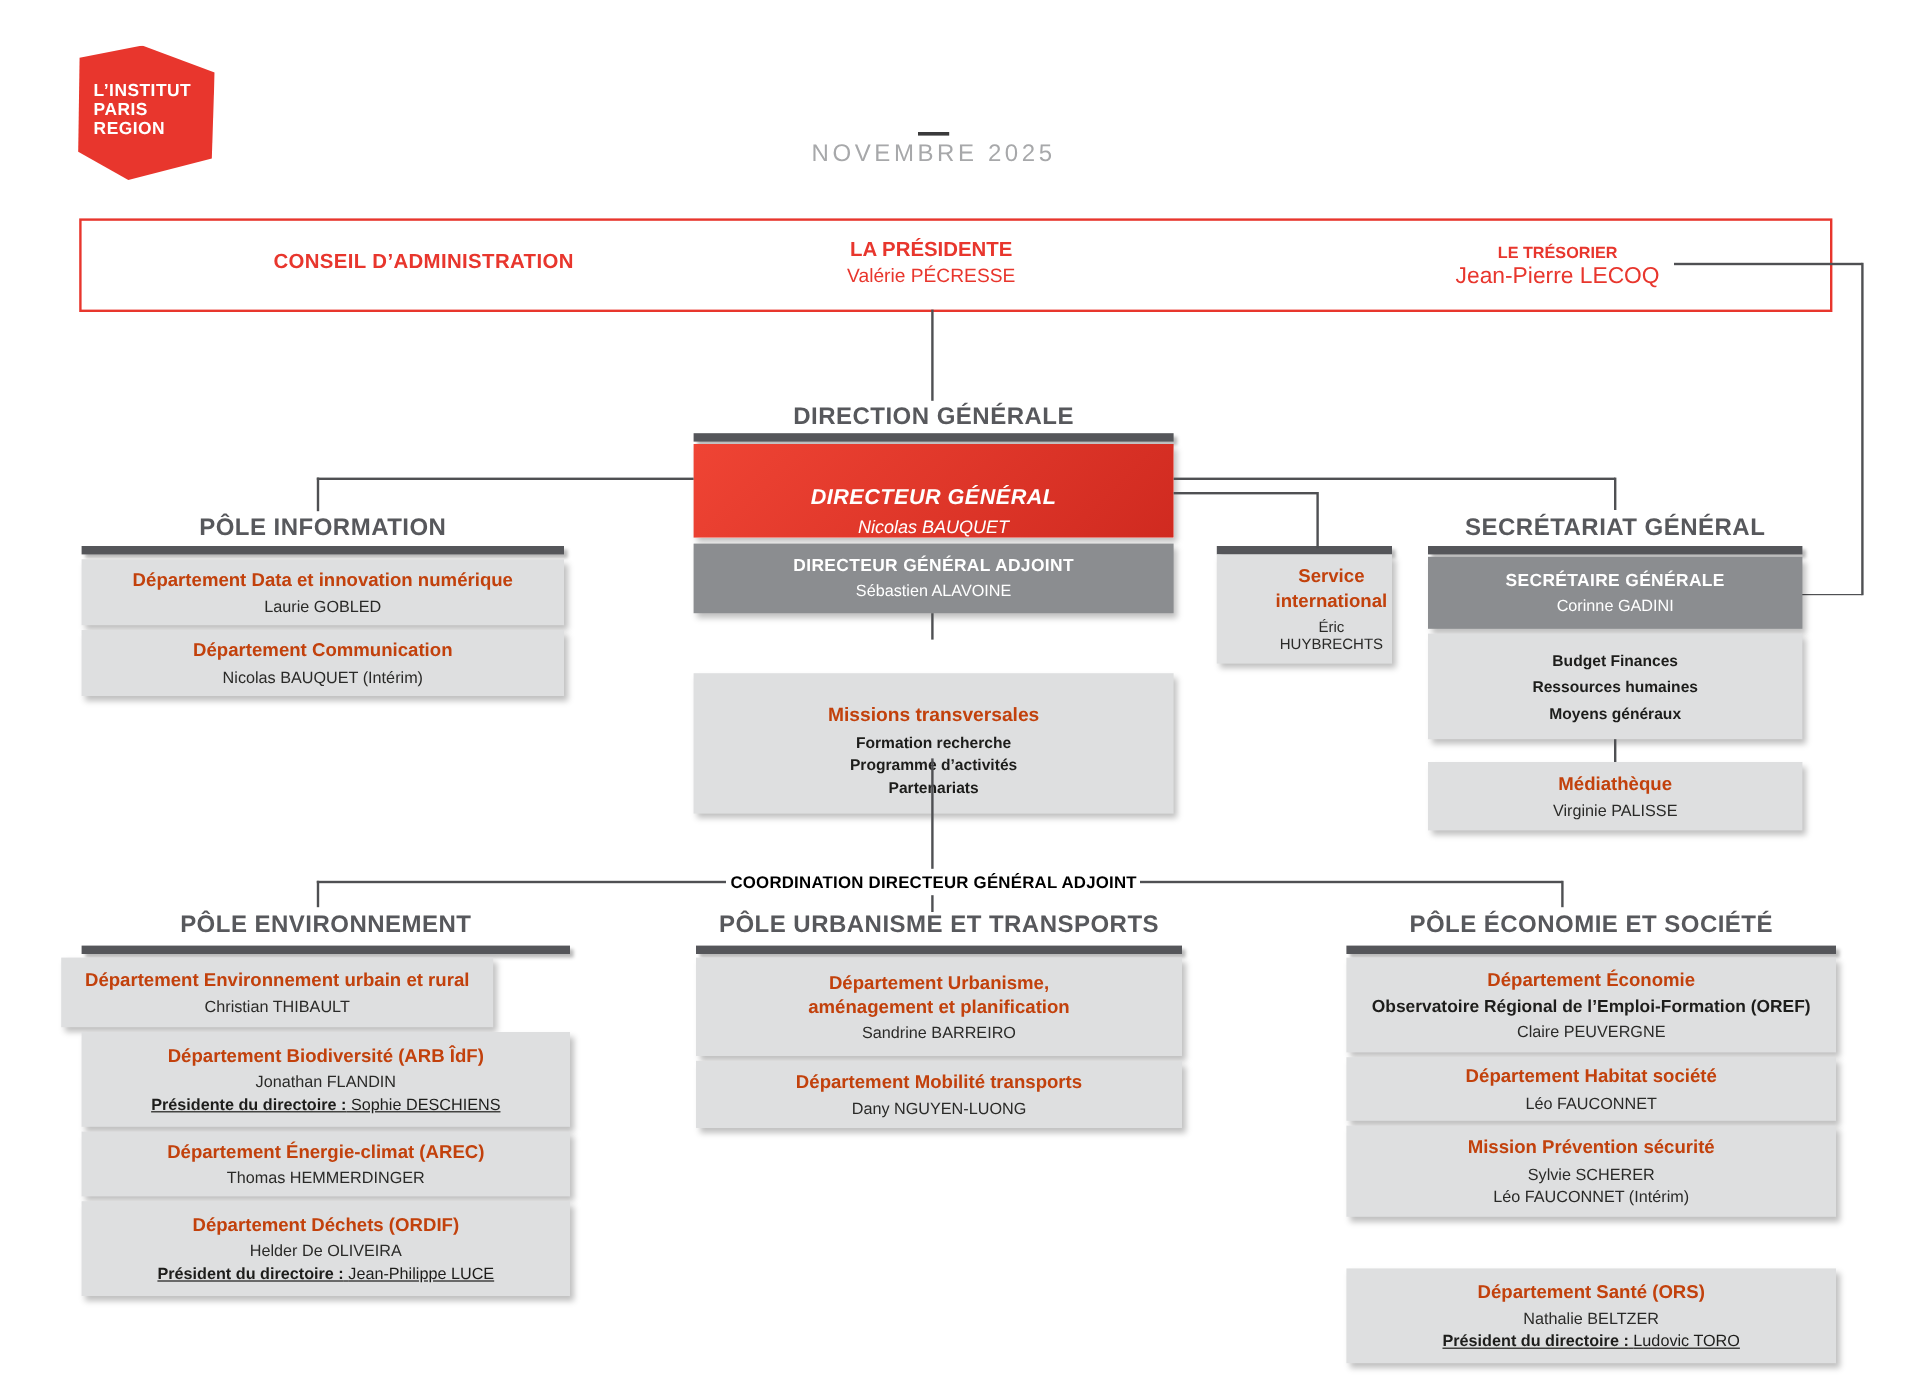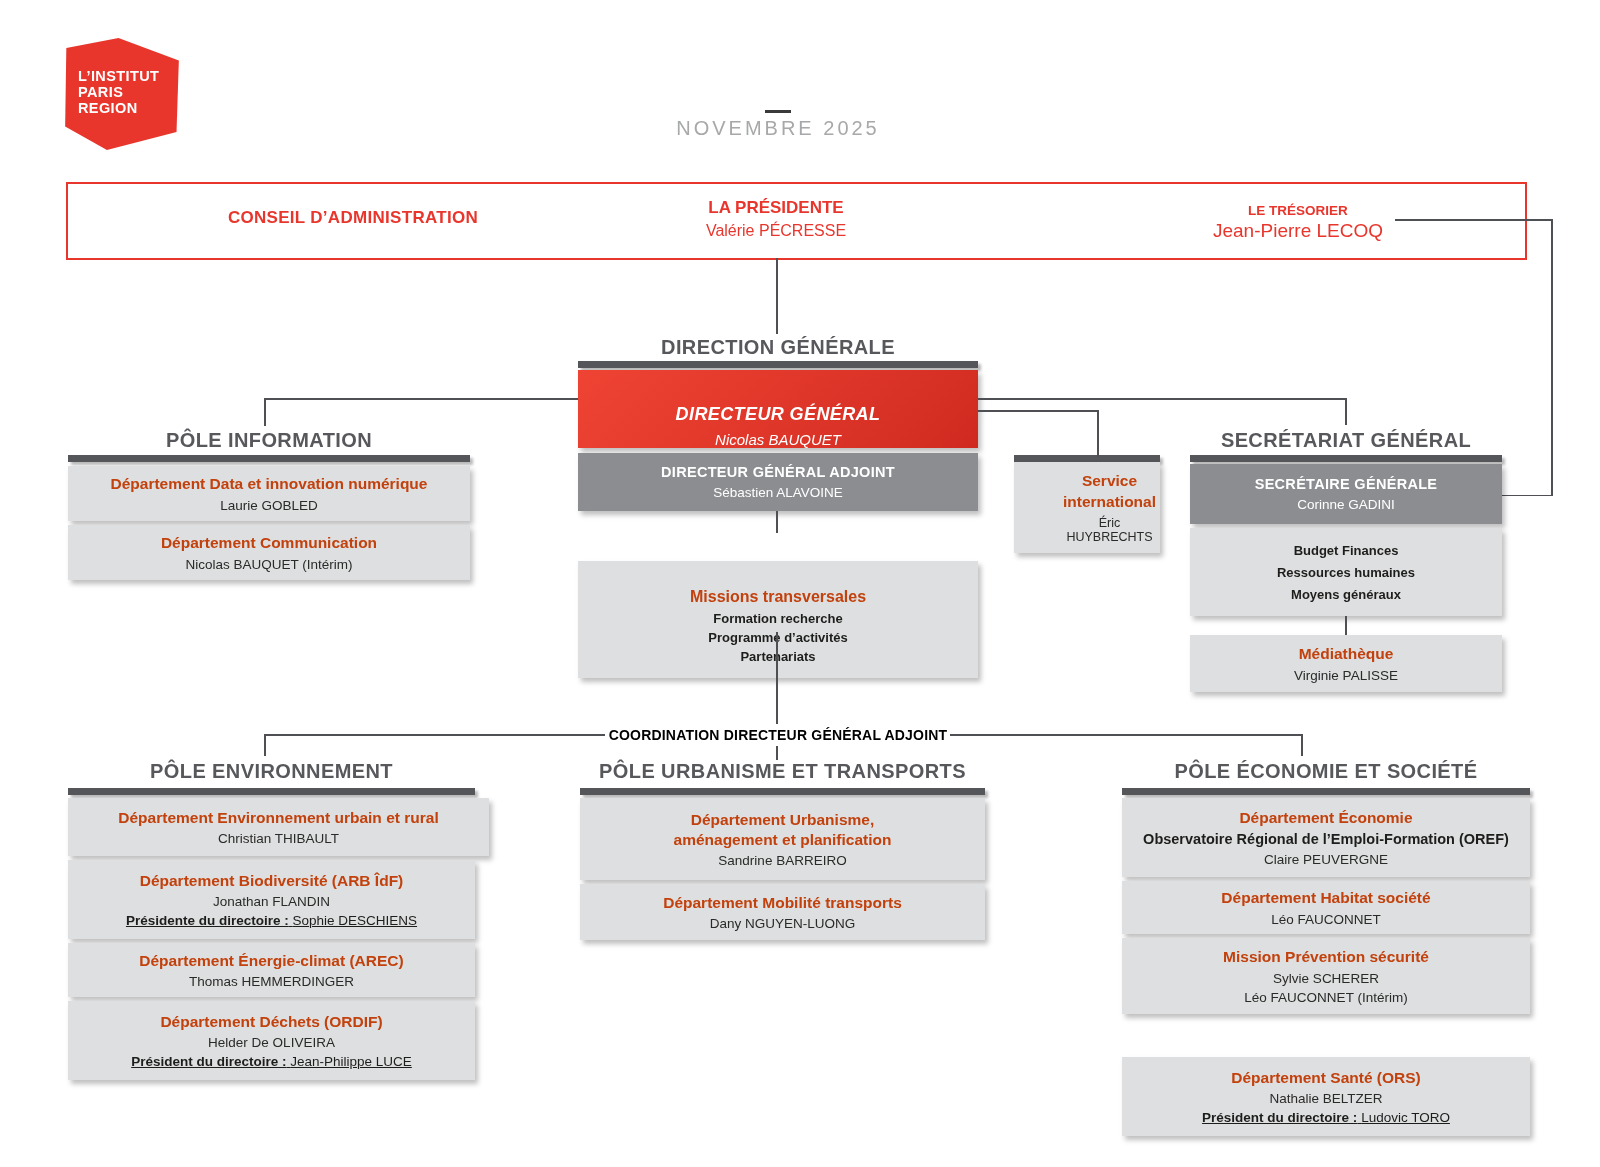--- a/index.html
+++ b/index.html
@@ -162,21 +162,21 @@
 
   <div class="coord-label">COORDINATION DIRECTEUR GÉNÉRAL ADJOINT</div>
   <div class="hline" style="left:264px;top:734px;width:341px;"></div>
   <div class="hline" style="left:950px;top:734px;width:352px;"></div>
   <div class="vline" style="left:264px;top:734px;height:22px;"></div>
   <div class="vline" style="left:1301px;top:734px;height:22px;"></div>
   <div class="vline" style="left:776px;top:746px;height:14px;"></div>
 
   <div class="sec-header" style="left:68px;top:760px;width:407px;">PÔLE ENVIRONNEMENT</div>
   <div class="bar" style="left:68px;top:788px;width:407px;"></div>
-  <div class="dept-box" style="left:68px;top:798px;width:421px;height:58px;">
+  <div class="dept-box" style="left:51px;top:798px;width:360px;height:58px;">
     <div class="dept-title">Département Environnement urbain et rural</div>
     <div class="dept-name">Christian THIBAULT</div>
   </div>
   <div class="dept-box" style="left:68px;top:860px;width:407px;height:79px;">
     <div class="dept-title">Département Biodiversité (ARB ÎdF)</div>
     <div class="dept-name">Jonathan FLANDIN</div>
     <div class="dept-role"><span class="role-label">Présidente du directoire :</span> <span>Sophie DESCHIENS</span></div>
   </div>
   <div class="dept-box" style="left:68px;top:943px;width:407px;height:54px;">
     <div class="dept-title">Département Énergie-climat (AREC)</div>

